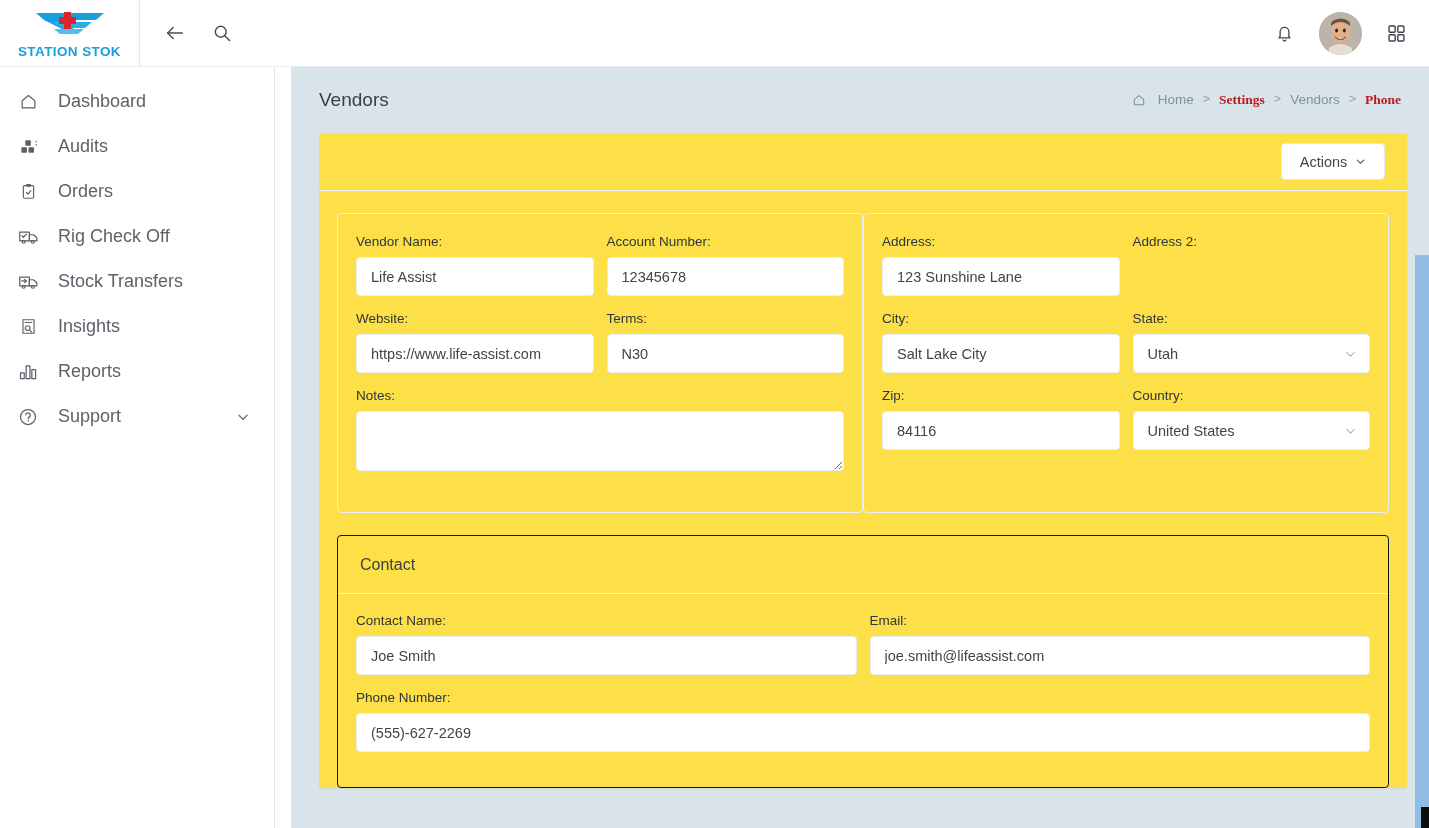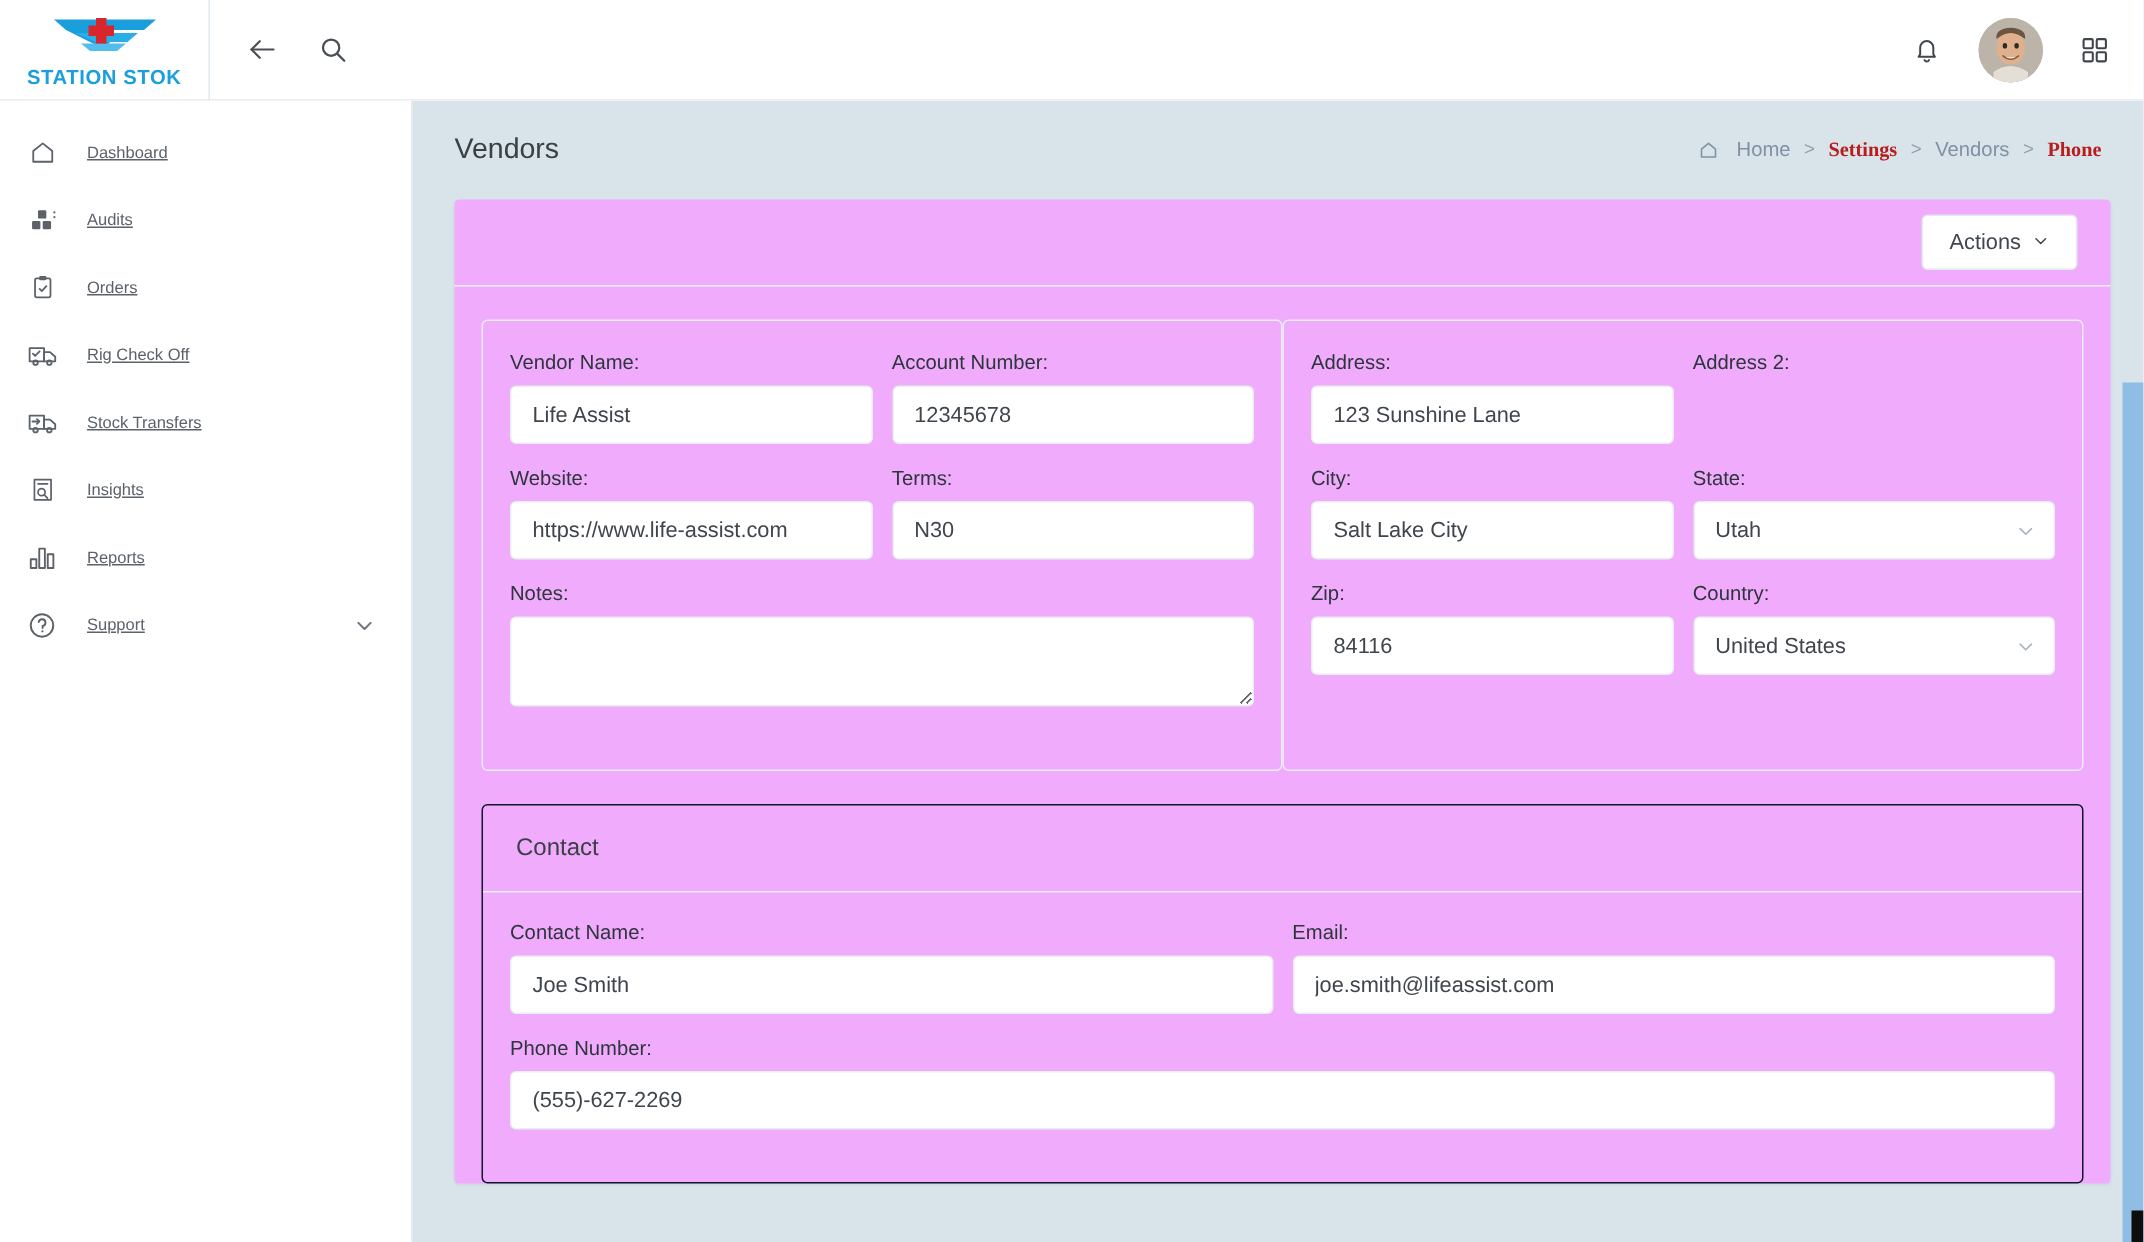--- a/index.html
+++ b/index.html
@@ -57,48 +57,48 @@
     position: relative;
   }
   .nav-ico {
     width: 28px; height: 28px; min-width: 28px;
     display: flex; align-items: center; justify-content: center;
     color: #5c6269;
   }
   .nav-ico.active {
     background: #17a2e0; border-radius: 7px; color: #ffffff;
   }
-  .nav-label { font-size: 11px; color: #5c6269; text-decoration: underline; }
+  .nav-label { font-size: 18px; color: #5c6269; }
   .nav-item.active .nav-label { color: #24a8e0; }
   .nav-caret {
     position: absolute; right: 24px; color: #70767d;
     display: flex; align-items: center;
   }
 
   
   .main {
     flex: 1; background: #d9e3ea;
     padding: 0 22px 0 28px;
-    overflow: hidden; position: relative;
+    overflow: hidden; position: relative; margin-left: 16px;
   }
   .page-head {
     height: 66px; display: flex; align-items: center;
   }
   .page-title { font-size: 19px; color: #3b4045; font-weight: normal; }
   .crumbs {
     margin-left: auto; display: flex; gap: 9px;
     font-size: 13.5px; padding-right: 6px;
   }
   .crumb { color: #7f92a3; cursor: pointer; }
   .crumb.strong { color: #b91c1c; font-weight: bold; cursor: default; font-family: Liberation Serif, serif; }
   .crumb-sep { color: #8fa0ae; font-size: 12.5px; }
   .home-ico { display: flex; align-items: center; color: #7f92a3; margin-right: 3px; }
 
   .card {
-    background: #f0abfc; border-radius: 3px;
+    background: #fde047; border-radius: 3px;
     box-shadow: 0 1px 2px rgba(40,60,80,.07);
   }
   .card-toolbar {
     height: 58px; display: flex; align-items: center; justify-content: flex-end;
     padding: 0 22px; border-bottom: 1px solid #eef2f5;
   }
   .actions-btn {
     height: 37px; min-width: 104px; padding: 0 15px;
     border: 1px solid #e3e9ef; border-radius: 4px; background: #ffffff;
     font-size: 14.5px; color: #414750; cursor: pointer;

